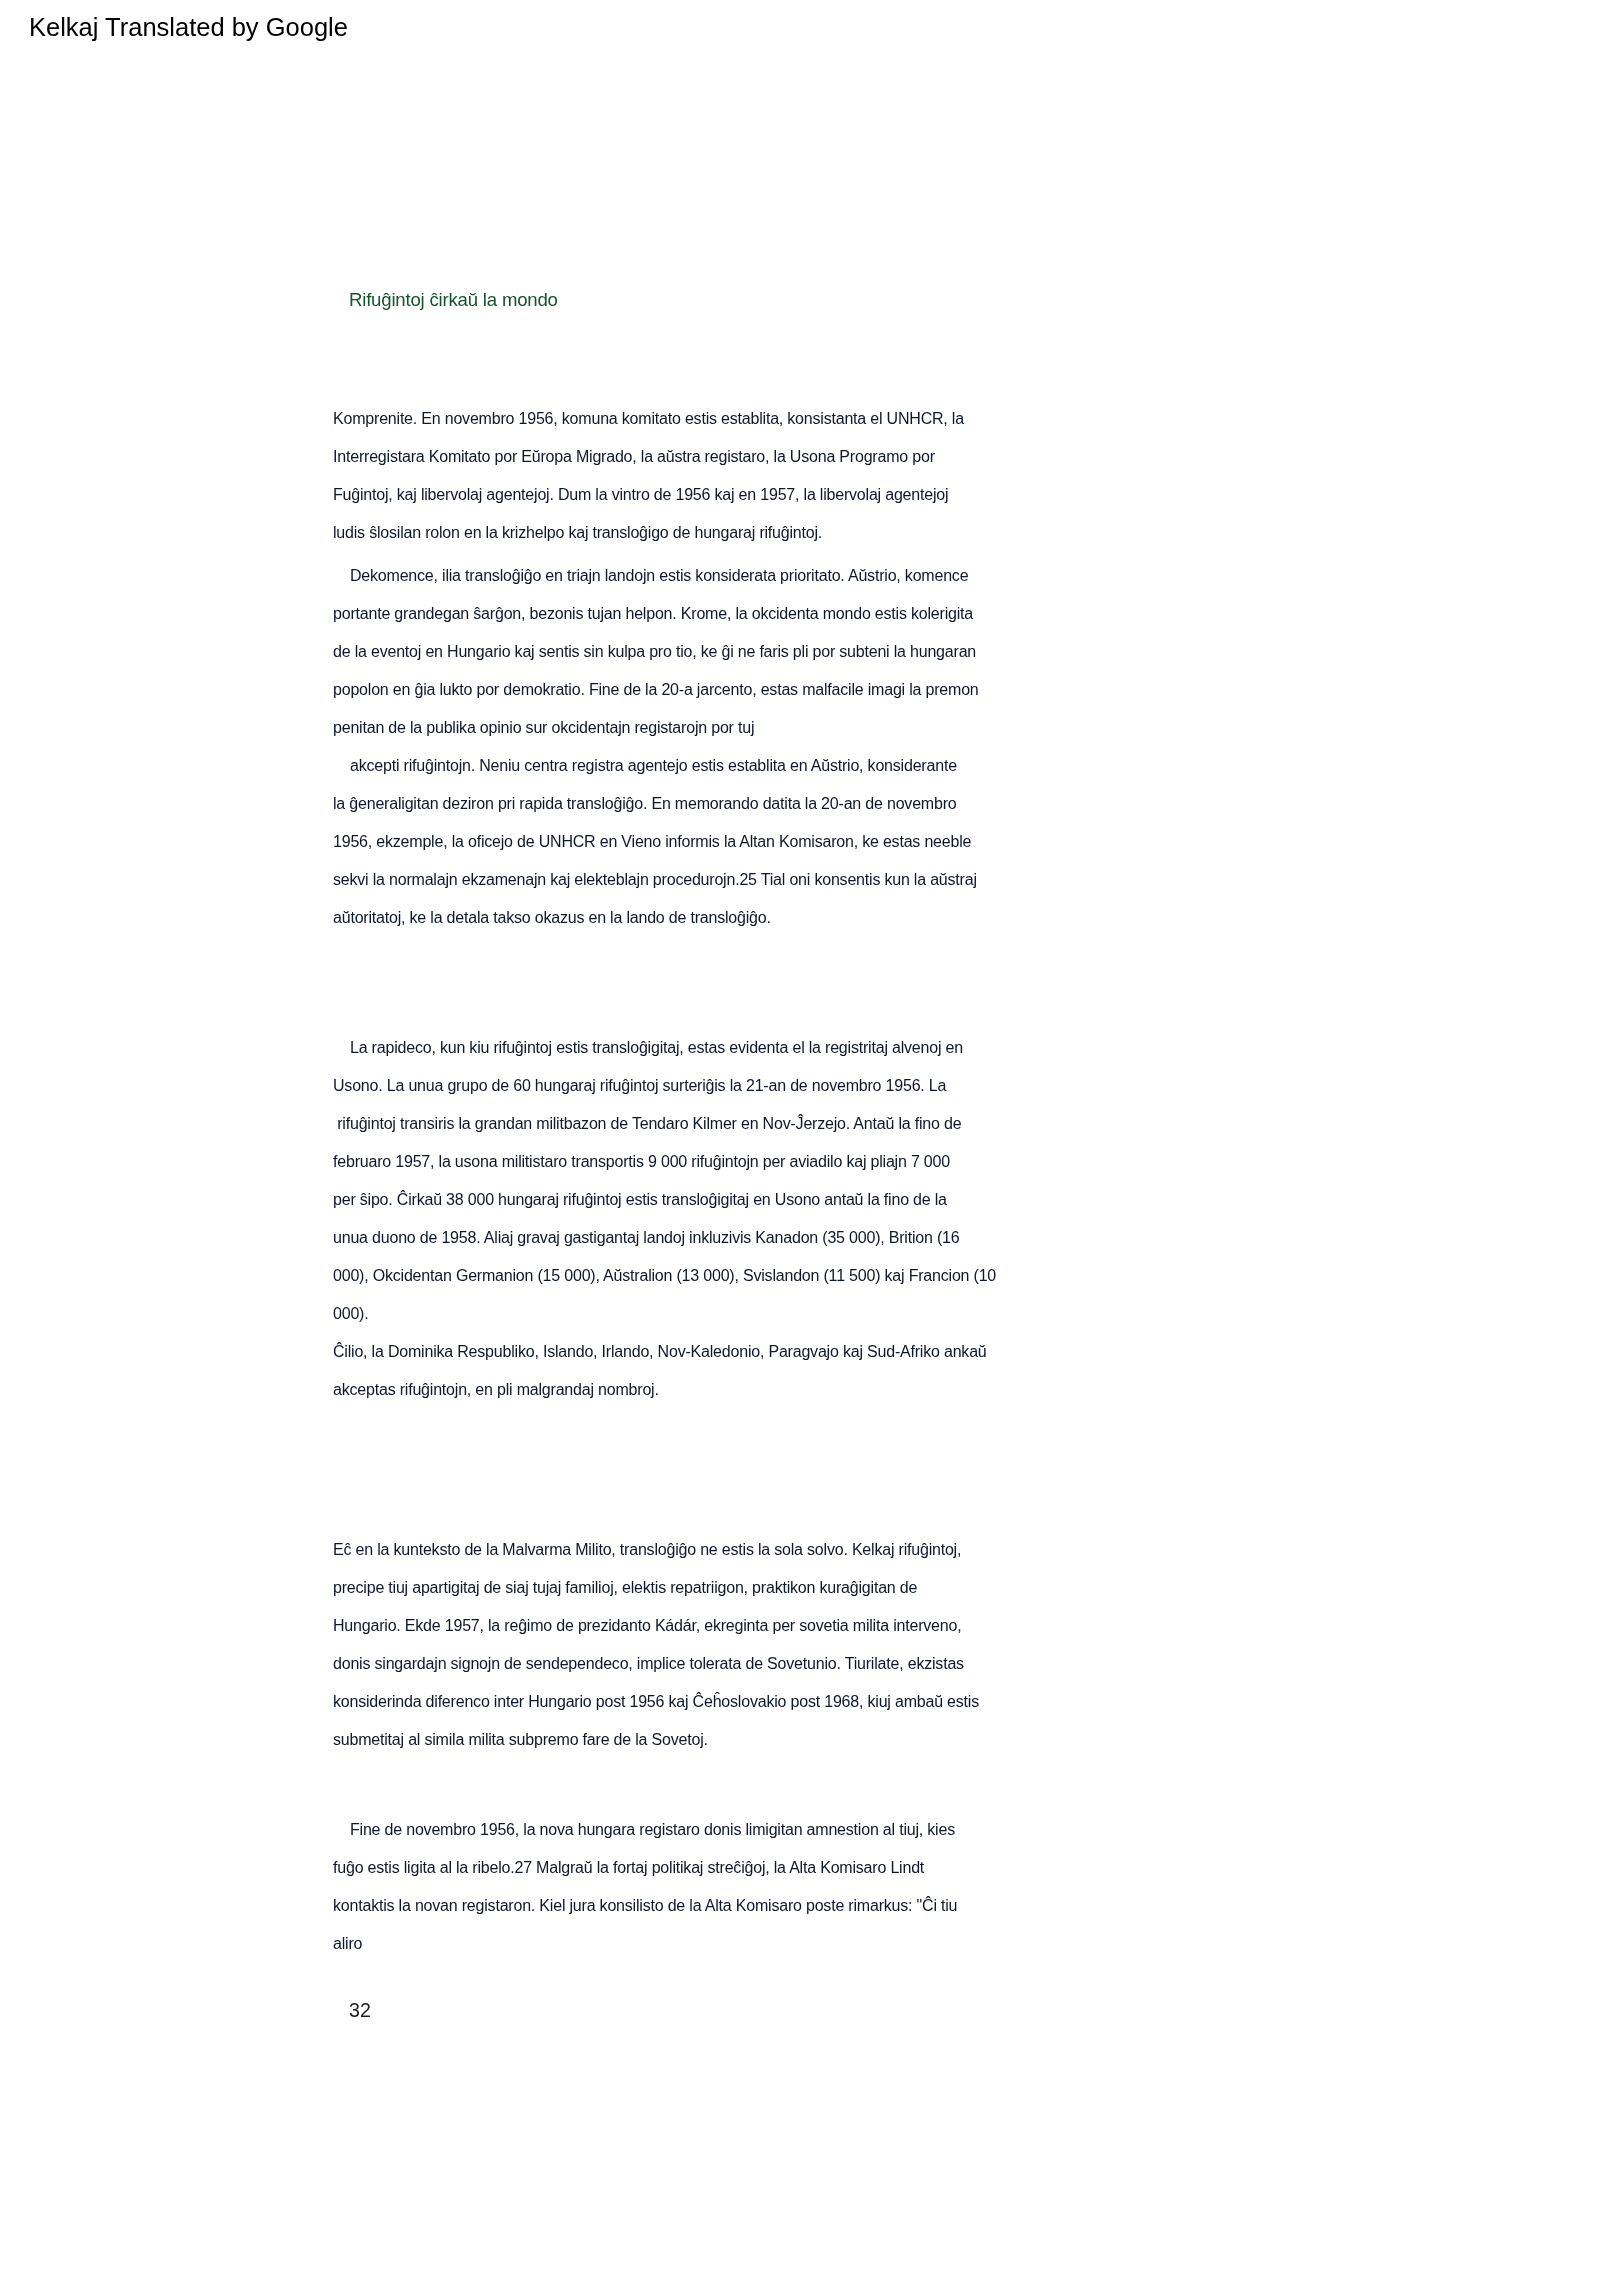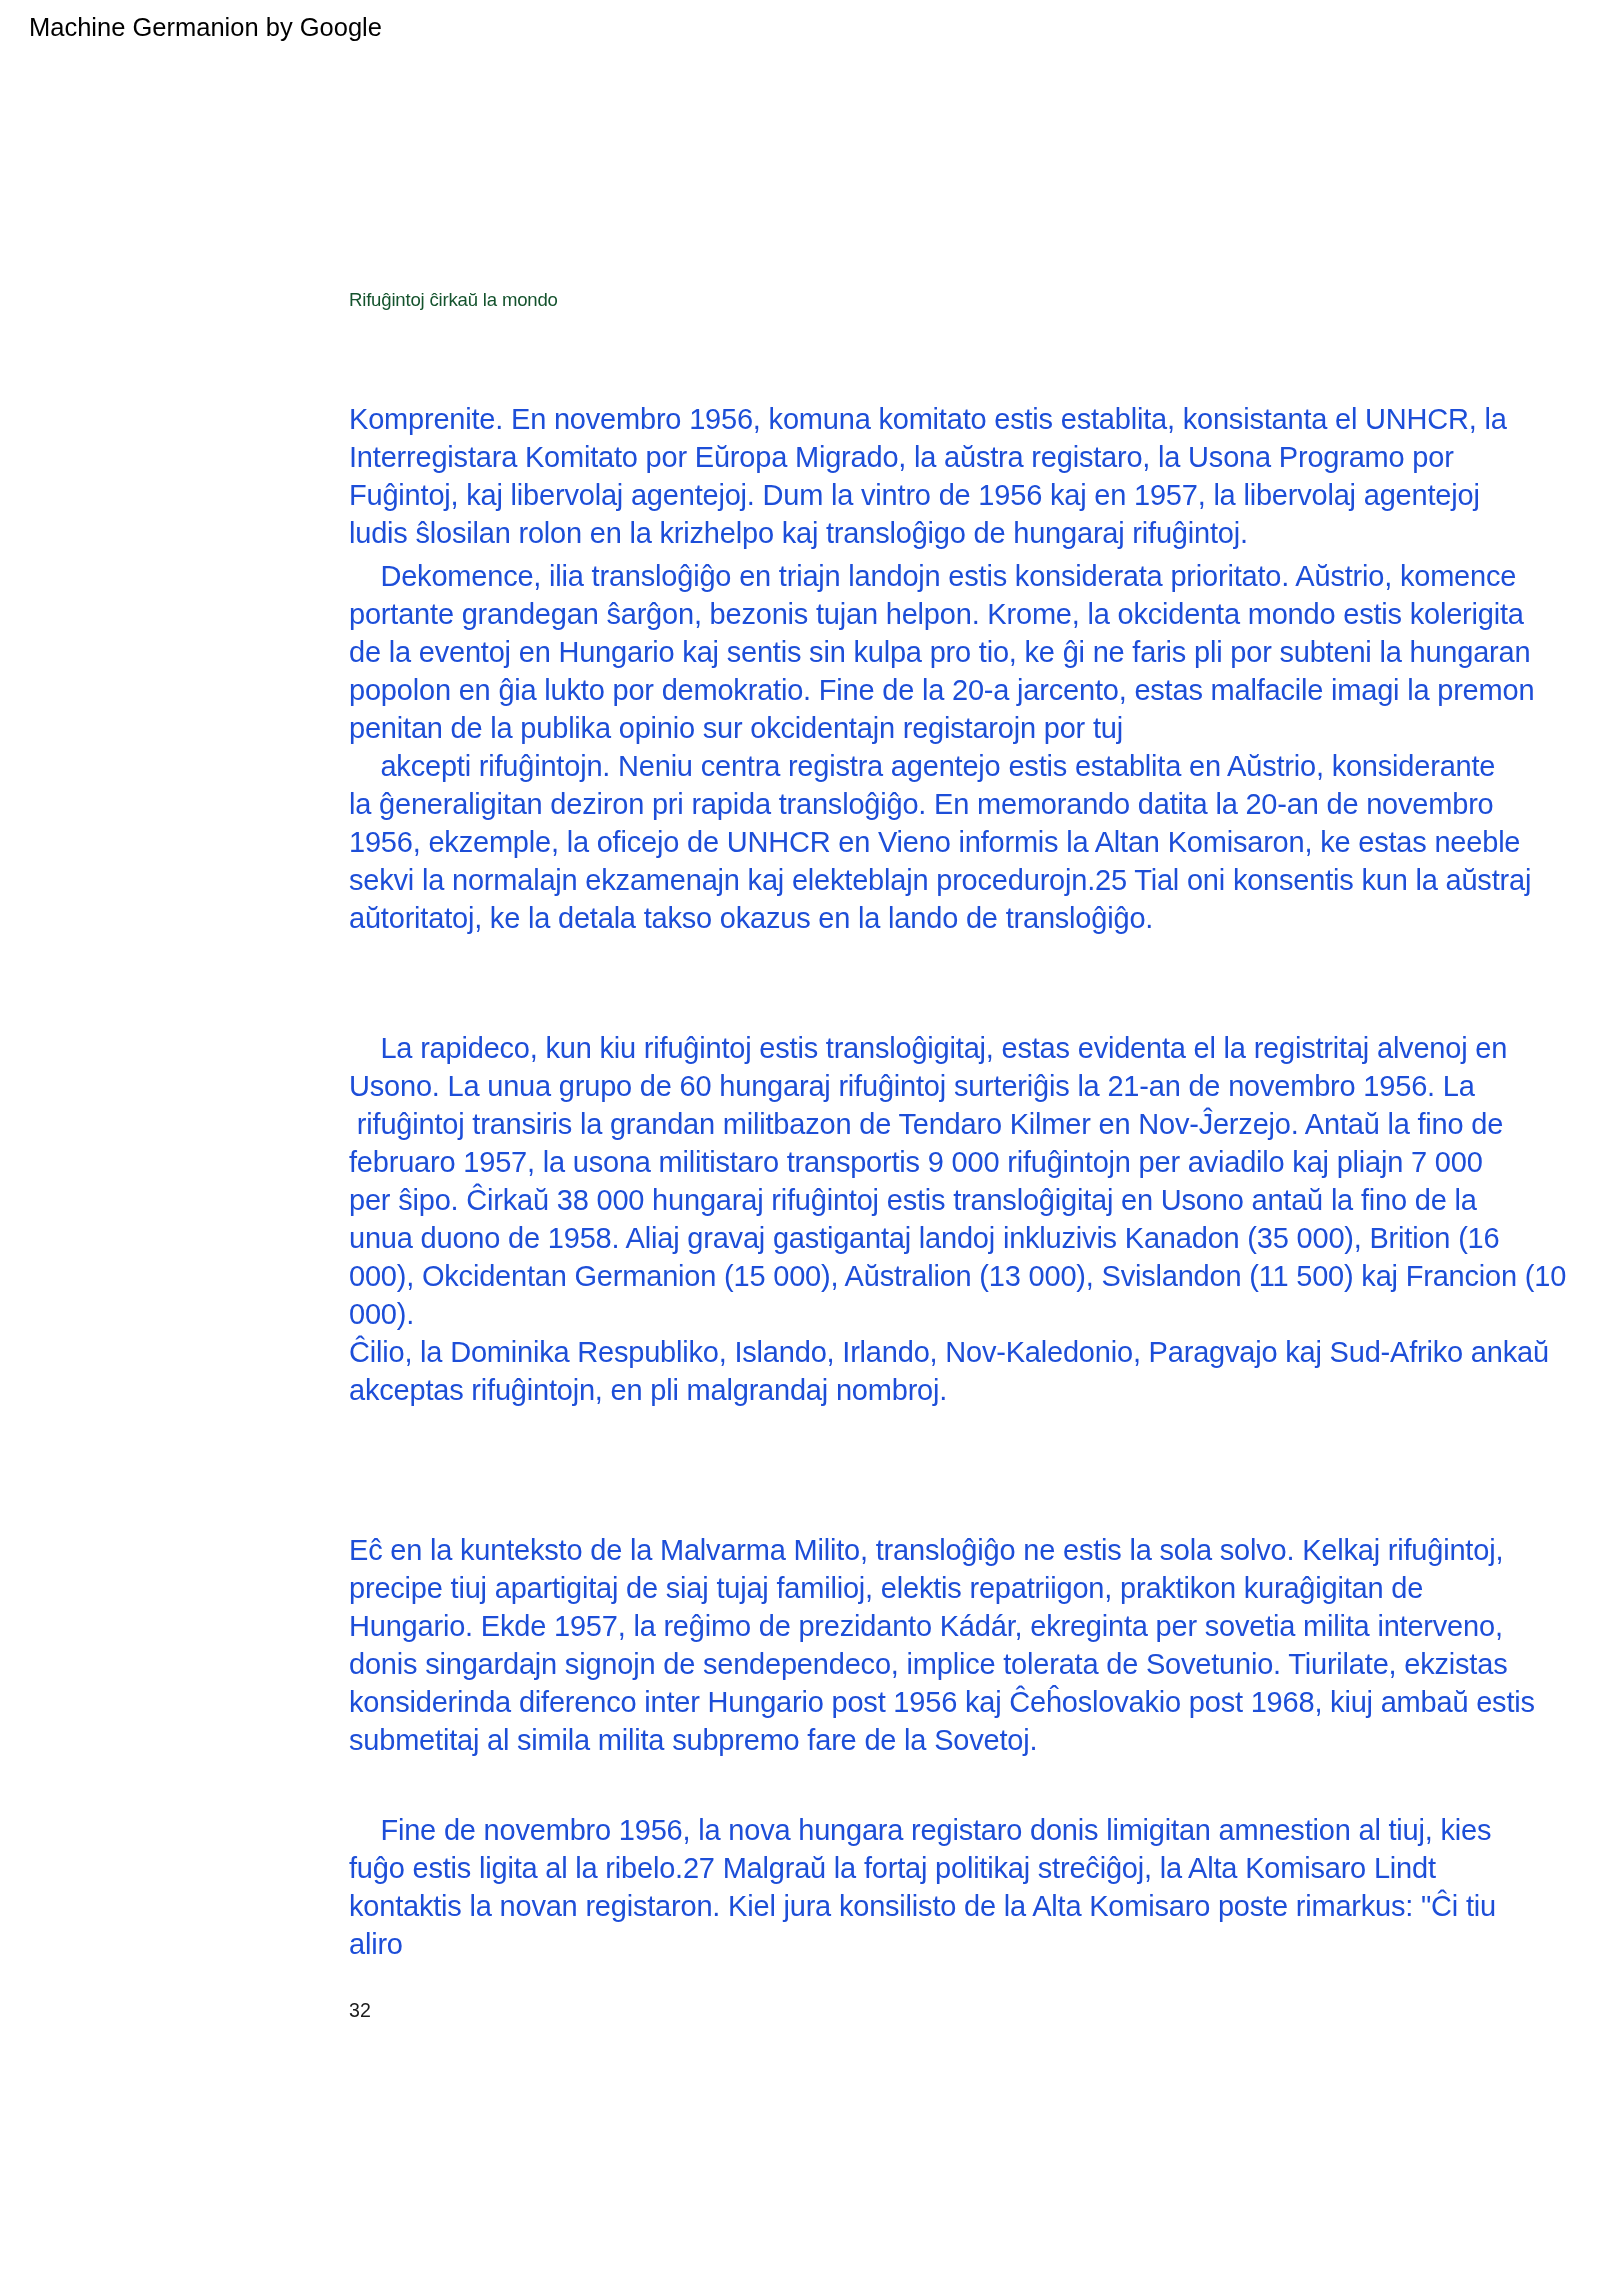--- a/index.html
+++ b/index.html
@@ -36,25 +36,25 @@
     top: 288px;
     font-family: "Liberation Sans", sans-serif;
     font-size: 18.6px;
     line-height: 24.5px;
     color: #14532d;
     letter-spacing: -0.2px;
     white-space: pre;
   }
   .body-par {
     position: absolute;
-    left: 349px;
+    left: 333px;
     font-family: "Liberation Sans", sans-serif;
-    font-size: 29px;
+    font-size: 16px;
     line-height: 38px;
-    color: #1d4ed8;
+    color: #0f172a;
     letter-spacing: -0.2px;
     white-space: pre;
   }
   .par-1 { top: 400px; }
   .par-2 { top: 557px; }
   .par-3 { top: 1029px; }
   .par-4 { top: 1531px; }
   .par-5 { top: 1811px; }
   .section-heading {
     position: absolute;
@@ -78,21 +78,21 @@
     line-height: 25.5px;
     color: #1c1c1c;
     white-space: pre;
   }
 </style>
 </head>
 <body>
 
 <div class="page">
 
-  <div class="banner">Machine Germanion by Google</div>
+  <div class="banner">Kelkaj Translated by Google</div>
 
   <div class="running-header">Rifuĝintoj ĉirkaŭ la mondo</div>
 
   <div class="body-par par-1">Komprenite. En novembro 1956, komuna komitato estis establita, konsistanta el UNHCR, la
 Interregistara Komitato por Eŭropa Migrado, la aŭstra registaro, la Usona Programo por
 Fuĝintoj, kaj libervolaj agentejoj. Dum la vintro de 1956 kaj en 1957, la libervolaj agentejoj
 ludis ŝlosilan rolon en la krizhelpo kaj transloĝigo de hungaraj rifuĝintoj.</div>
 
   <div class="body-par par-2">    Dekomence, ilia transloĝiĝo en triajn landojn estis konsiderata prioritato. Aŭstrio, komence
 portante grandegan ŝarĝon, bezonis tujan helpon. Krome, la okcidenta mondo estis kolerigita

